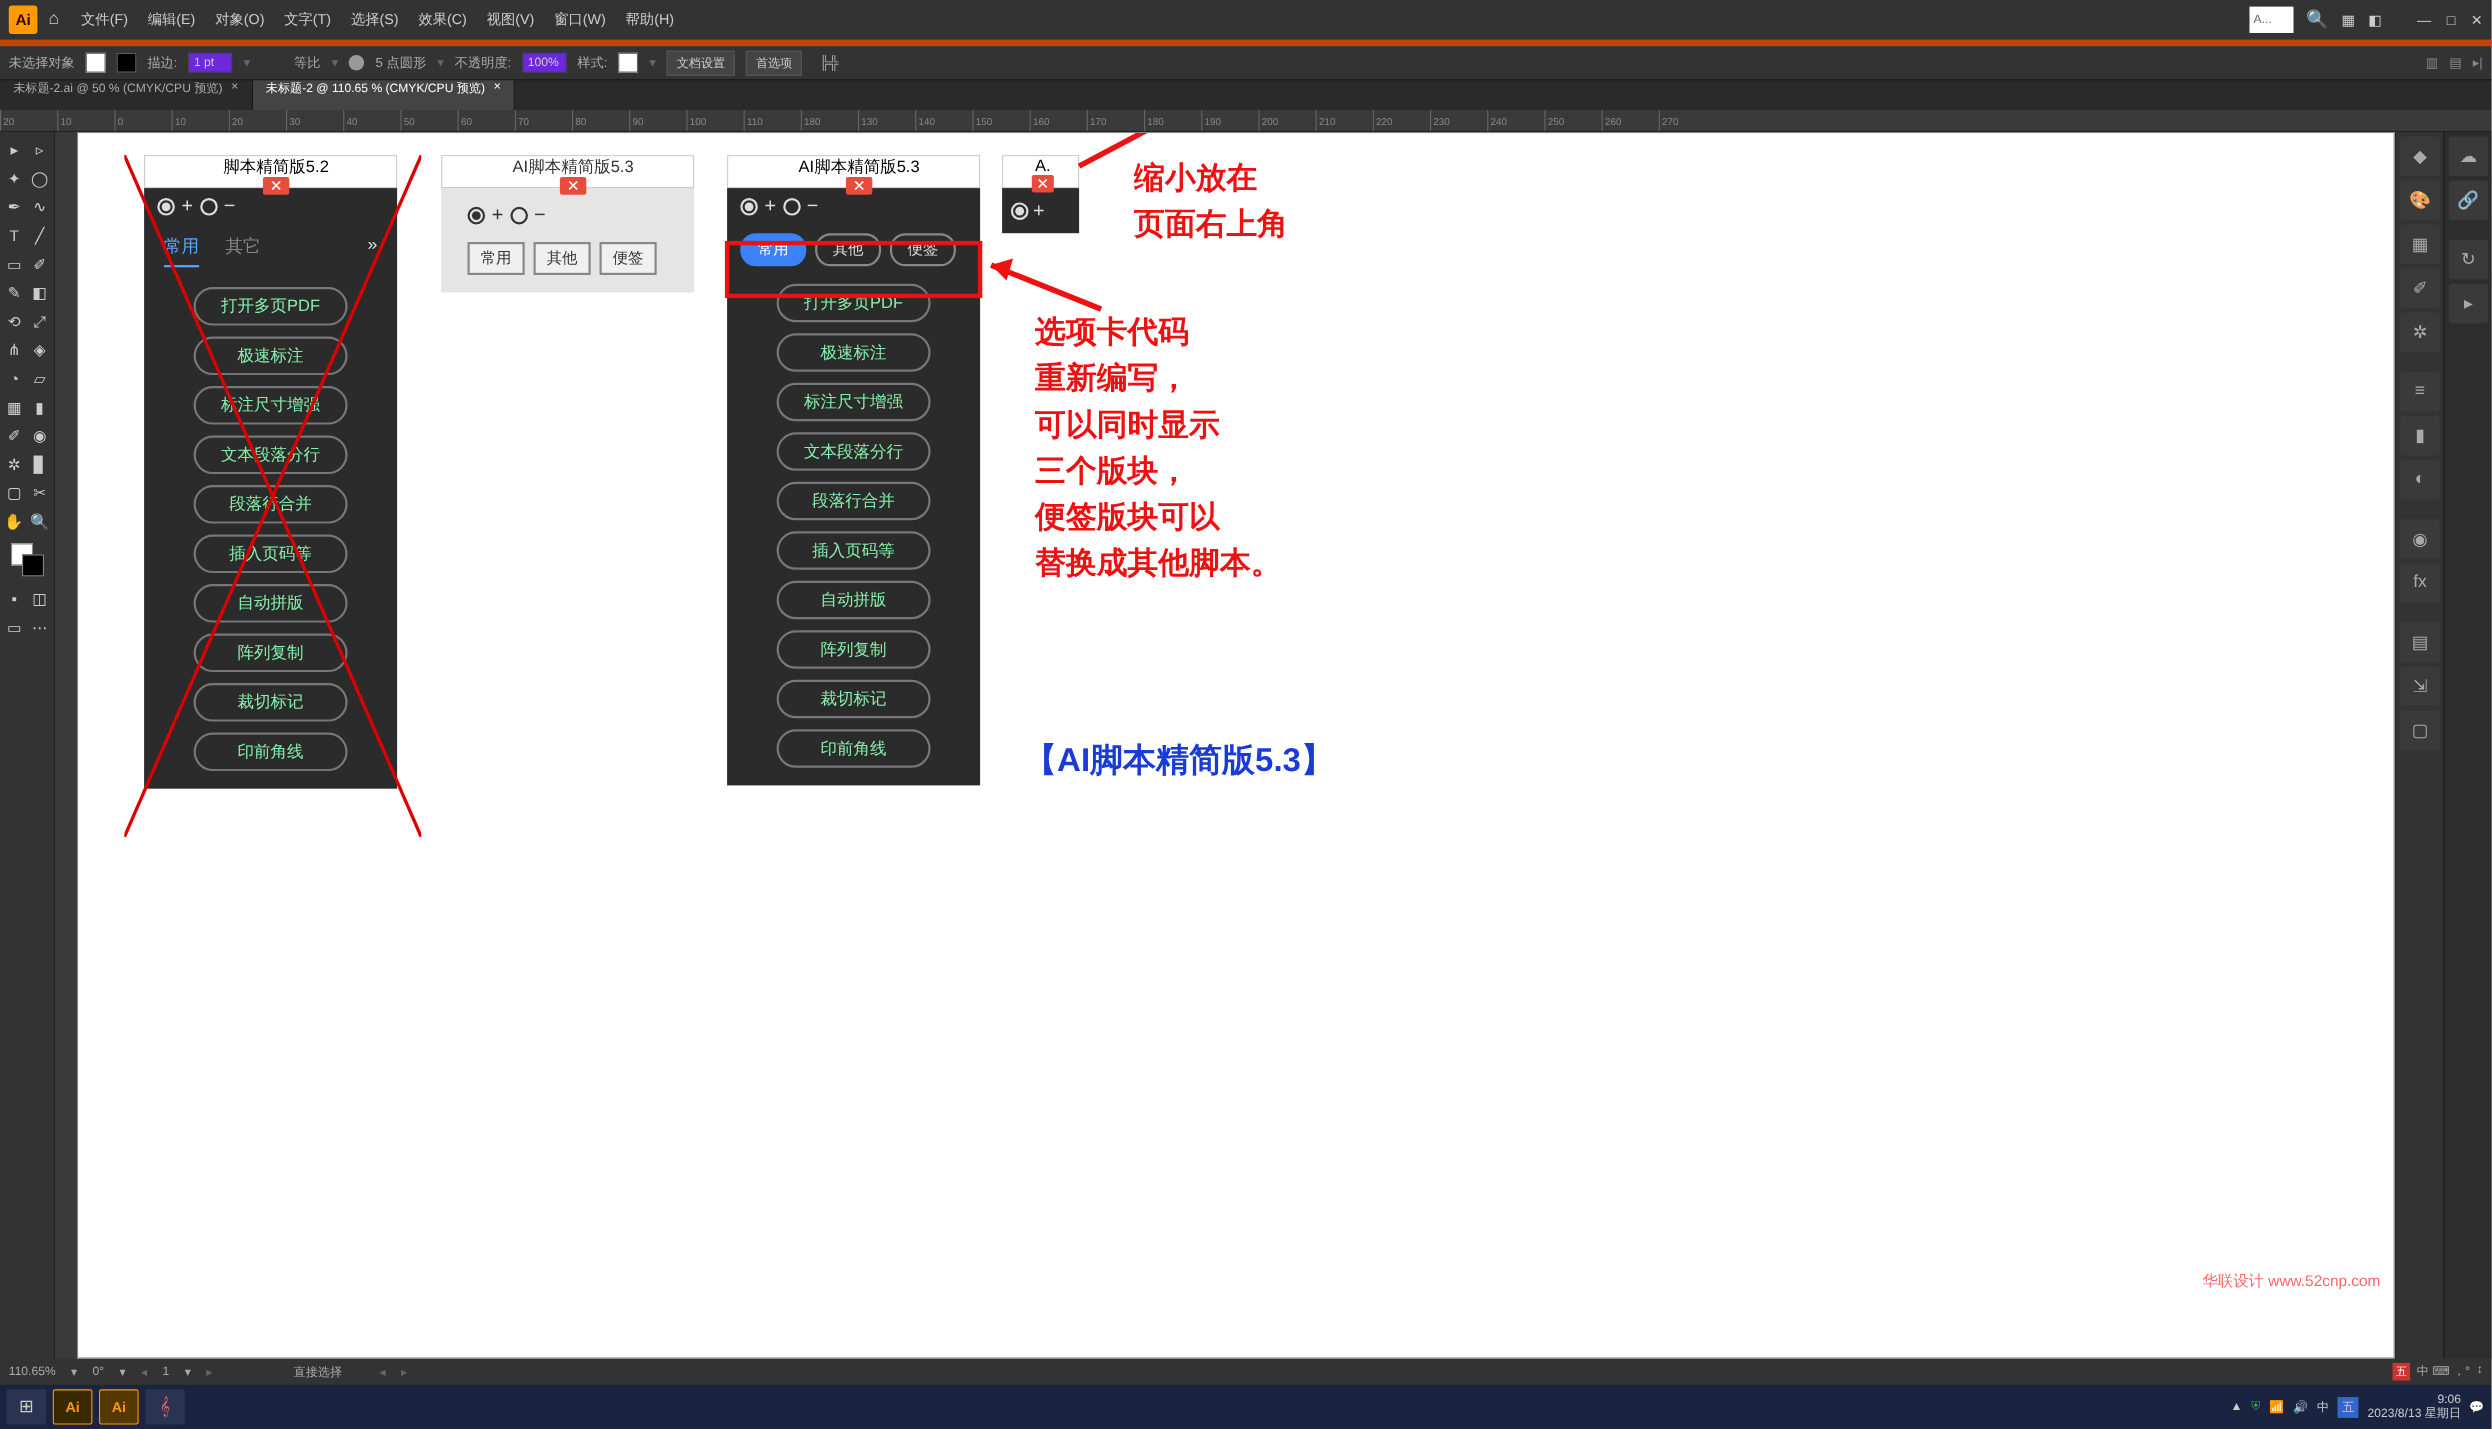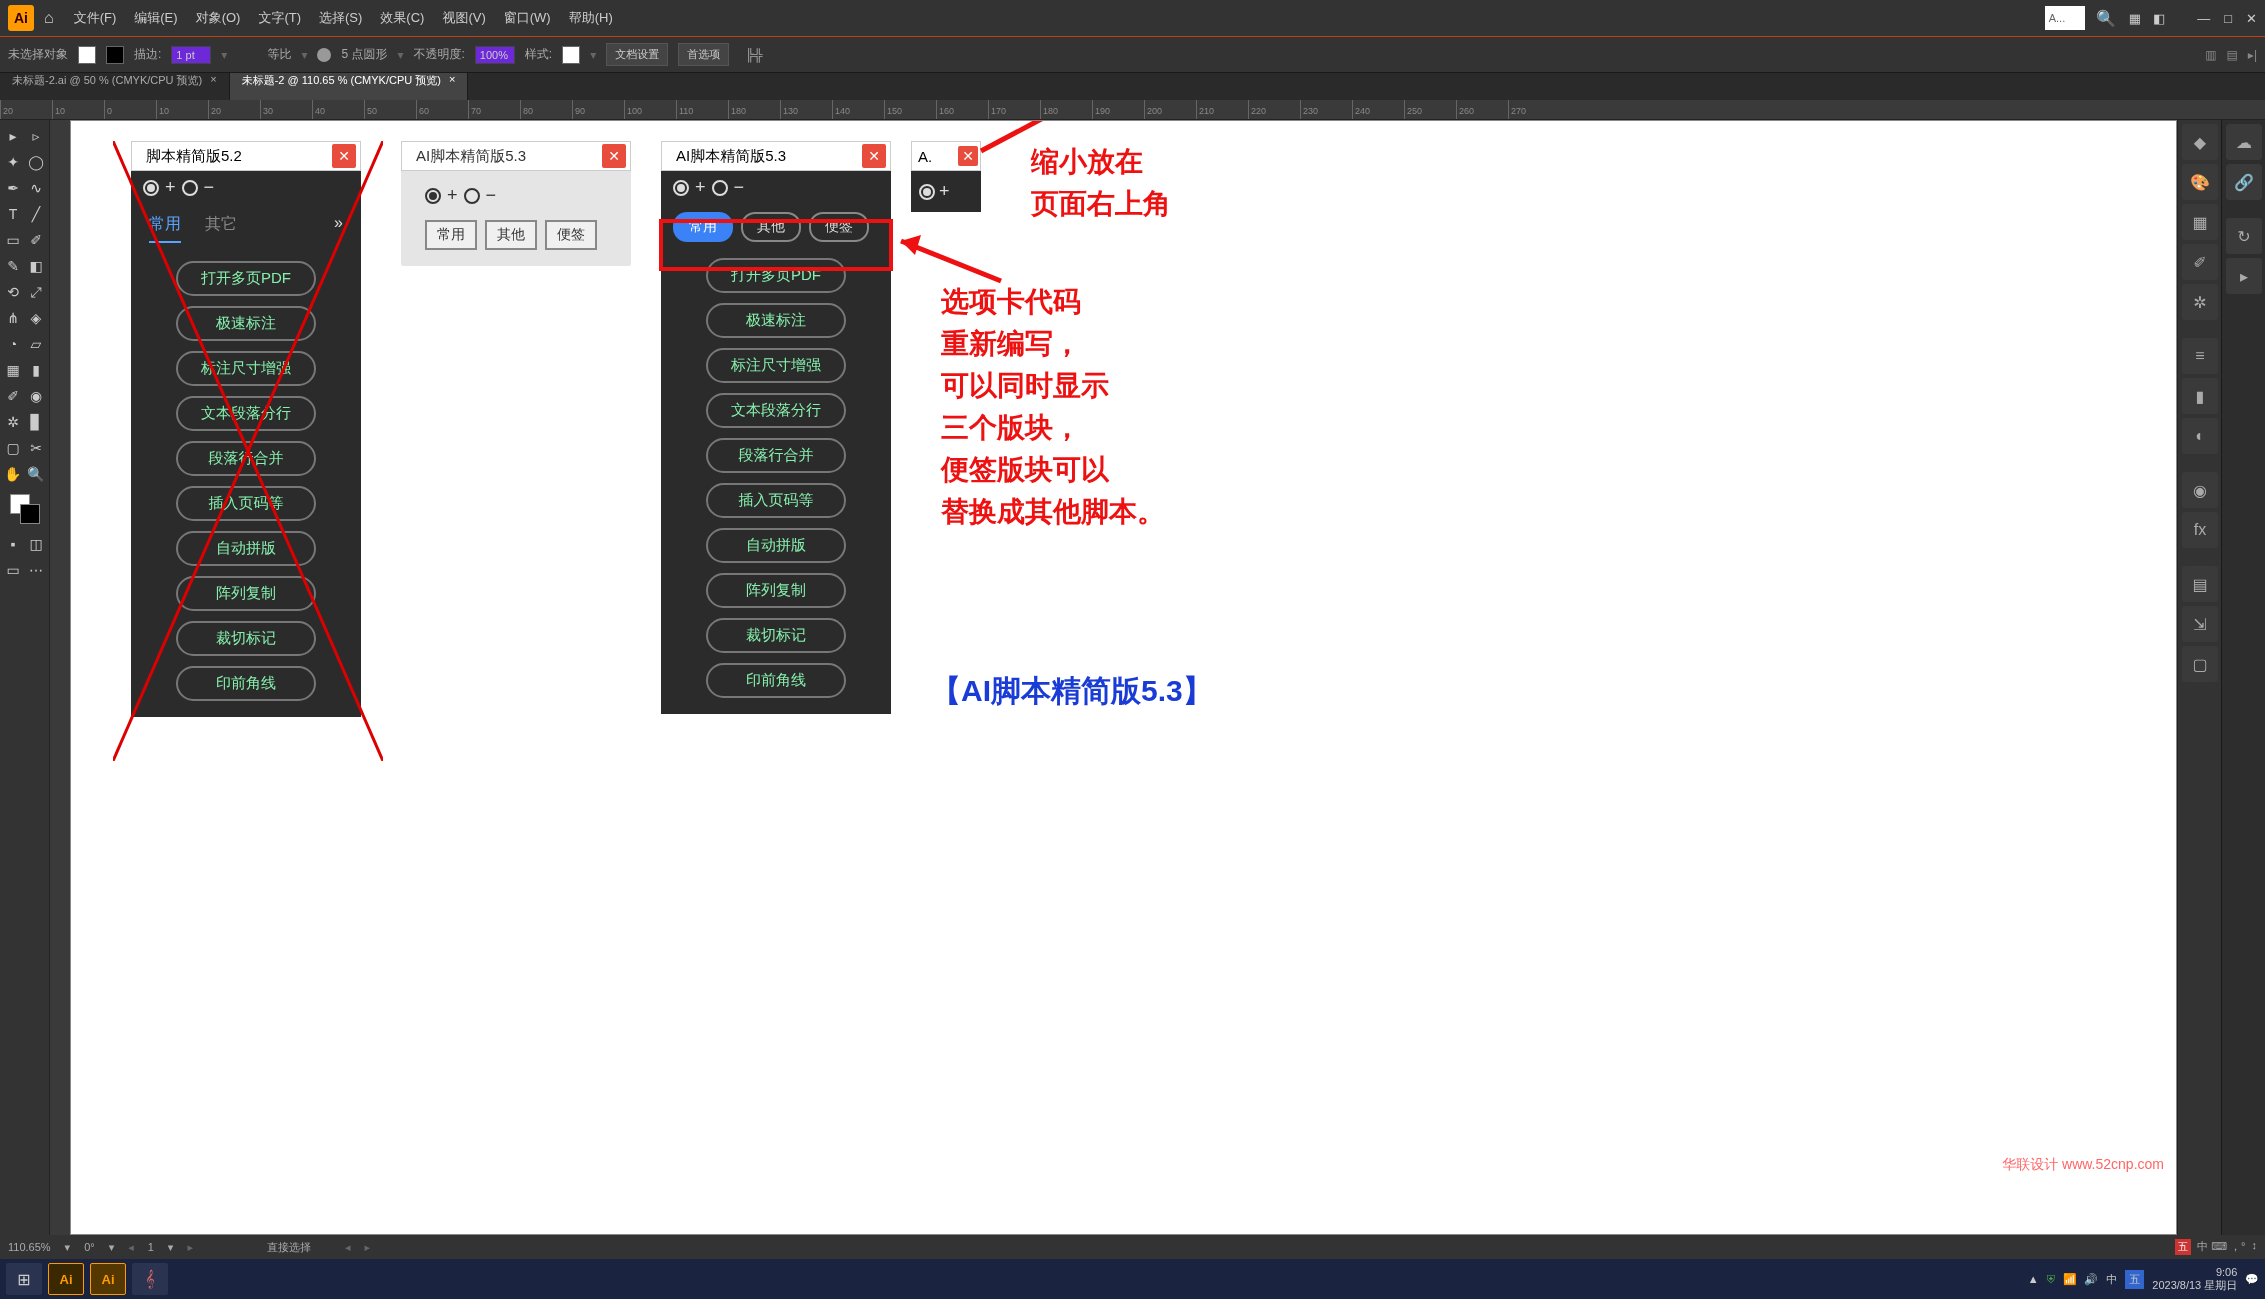--- a/index.html
+++ b/index.html
@@ -9,21 +9,21 @@
 .menubar { height: 36px; background: #333; display: flex; align-items: center; padding: 0 8px; color: #ccc; font-size: 13px; }
 .ai-logo { width: 26px; height: 26px; background: #ff9a00; color: #330000; font-weight: bold; display: flex; align-items: center; justify-content: center; font-size: 14px; border-radius: 3px; margin-right: 10px; }
 .home-icon { color: #ccc; margin-right: 20px; font-size: 16px; }
 .menubar .menu-item { margin-right: 18px; cursor: default; }
 .menubar-right { margin-left: auto; display: flex; align-items: center; gap: 12px; }
 .search-tab { width: 40px; height: 24px; background: #fff; color: #666; font-size: 11px; display: flex; align-items: center; padding: 0 4px; }
 .search-icon { font-size: 16px; }
 .win-controls { display: flex; gap: 14px; margin-left: 20px; }
 
 
-.optionsbar { height: 36px; background: #333; border-top: 1px solid #c2410c; display: flex; align-items: center; padding: 0 8px; color: #aaa; font-size: 12px; gap: 10px; }
+.optionsbar { height: 36px; background: #333; border-top: 6px solid #c2410c; display: flex; align-items: center; padding: 0 8px; color: #aaa; font-size: 12px; gap: 10px; }
 .opt-label { color: #aaa; }
 .opt-input { background: #6d28d9; border: 1px solid #444; color: #ccc; padding: 2px 4px; font-size: 11px; }
 .opt-btn { background: #444; border: 1px solid #555; color: #ccc; padding: 3px 8px; font-size: 11px; }
 
 
 .tabsbar { height: 28px; background: #2a2a2a; display: flex; align-items: stretch; color: #aaa; font-size: 11px; border-top: 1px solid #1a1a1a; }
 .doc-tab { padding: 0 12px; display: flex; border-right: 1px solid #1a1a1a; }
 .doc-tab.active { background: #444; color: #fff; }
 
 
@@ -48,21 +48,21 @@
 
 .right-panels { width: 44px; background: #333; display: flex; flex-direction: column; gap: 4px; padding: 4px; border-left: 1px solid #222; }
 .panel-icon { width: 36px; height: 36px; background: #3a3a3a; color: #aaa; display: flex; align-items: center; justify-content: center; font-size: 16px; border-radius: 3px; }
 .right-panels-2 { width: 44px; background: #2d2d2d; border-left: 1px solid #1a1a1a; }
 
 
 .script-panel { position: absolute; border-radius: 2px; }
 .panel-dark { background: #2b2b2b; color: #ddd; }
 .panel-light { background: #e5e5e5; color: #333; }
 
-.panel-header { display: flex; align-items: center; justify-content: space-between; height: 30px; padding: 0 4px 0 14px; font-size: 15px; font-weight: 500; }
+.panel-header { display: flex; align-items: center; justify-content: space-between; height: 30px; padding: 0 4px 0 14px; font-size: 15px; font-weight: 500; flex-direction: column; }
 .panel-header.white-bg { background: #fff; border: 1px solid #ccc; }
 .close-btn { width: 24px; height: 24px; background: #e74c3c; color: #fff; display: flex; align-items: center; justify-content: center; font-size: 14px; border-radius: 2px; cursor: pointer; }
 
 .radio-row { display: flex; align-items: center; gap: 6px; color: #ddd; font-size: 18px; padding: 6px 12px; }
 .panel-light .radio-row { color: #333; }
 .radio { width: 16px; height: 16px; border-radius: 50%; border: 2px solid currentColor; position: relative; }
 .radio.on::after { content: ""; width: 8px; height: 8px; background: currentColor; border-radius: 50%; position: absolute; top: 2px; left: 2px; }
 
 .tab-row { display: flex; gap: 8px; padding: 8px 12px; }
 .tab-pill { border: 2px solid #888; border-radius: 14px; padding: 4px 14px; font-size: 14px; }

